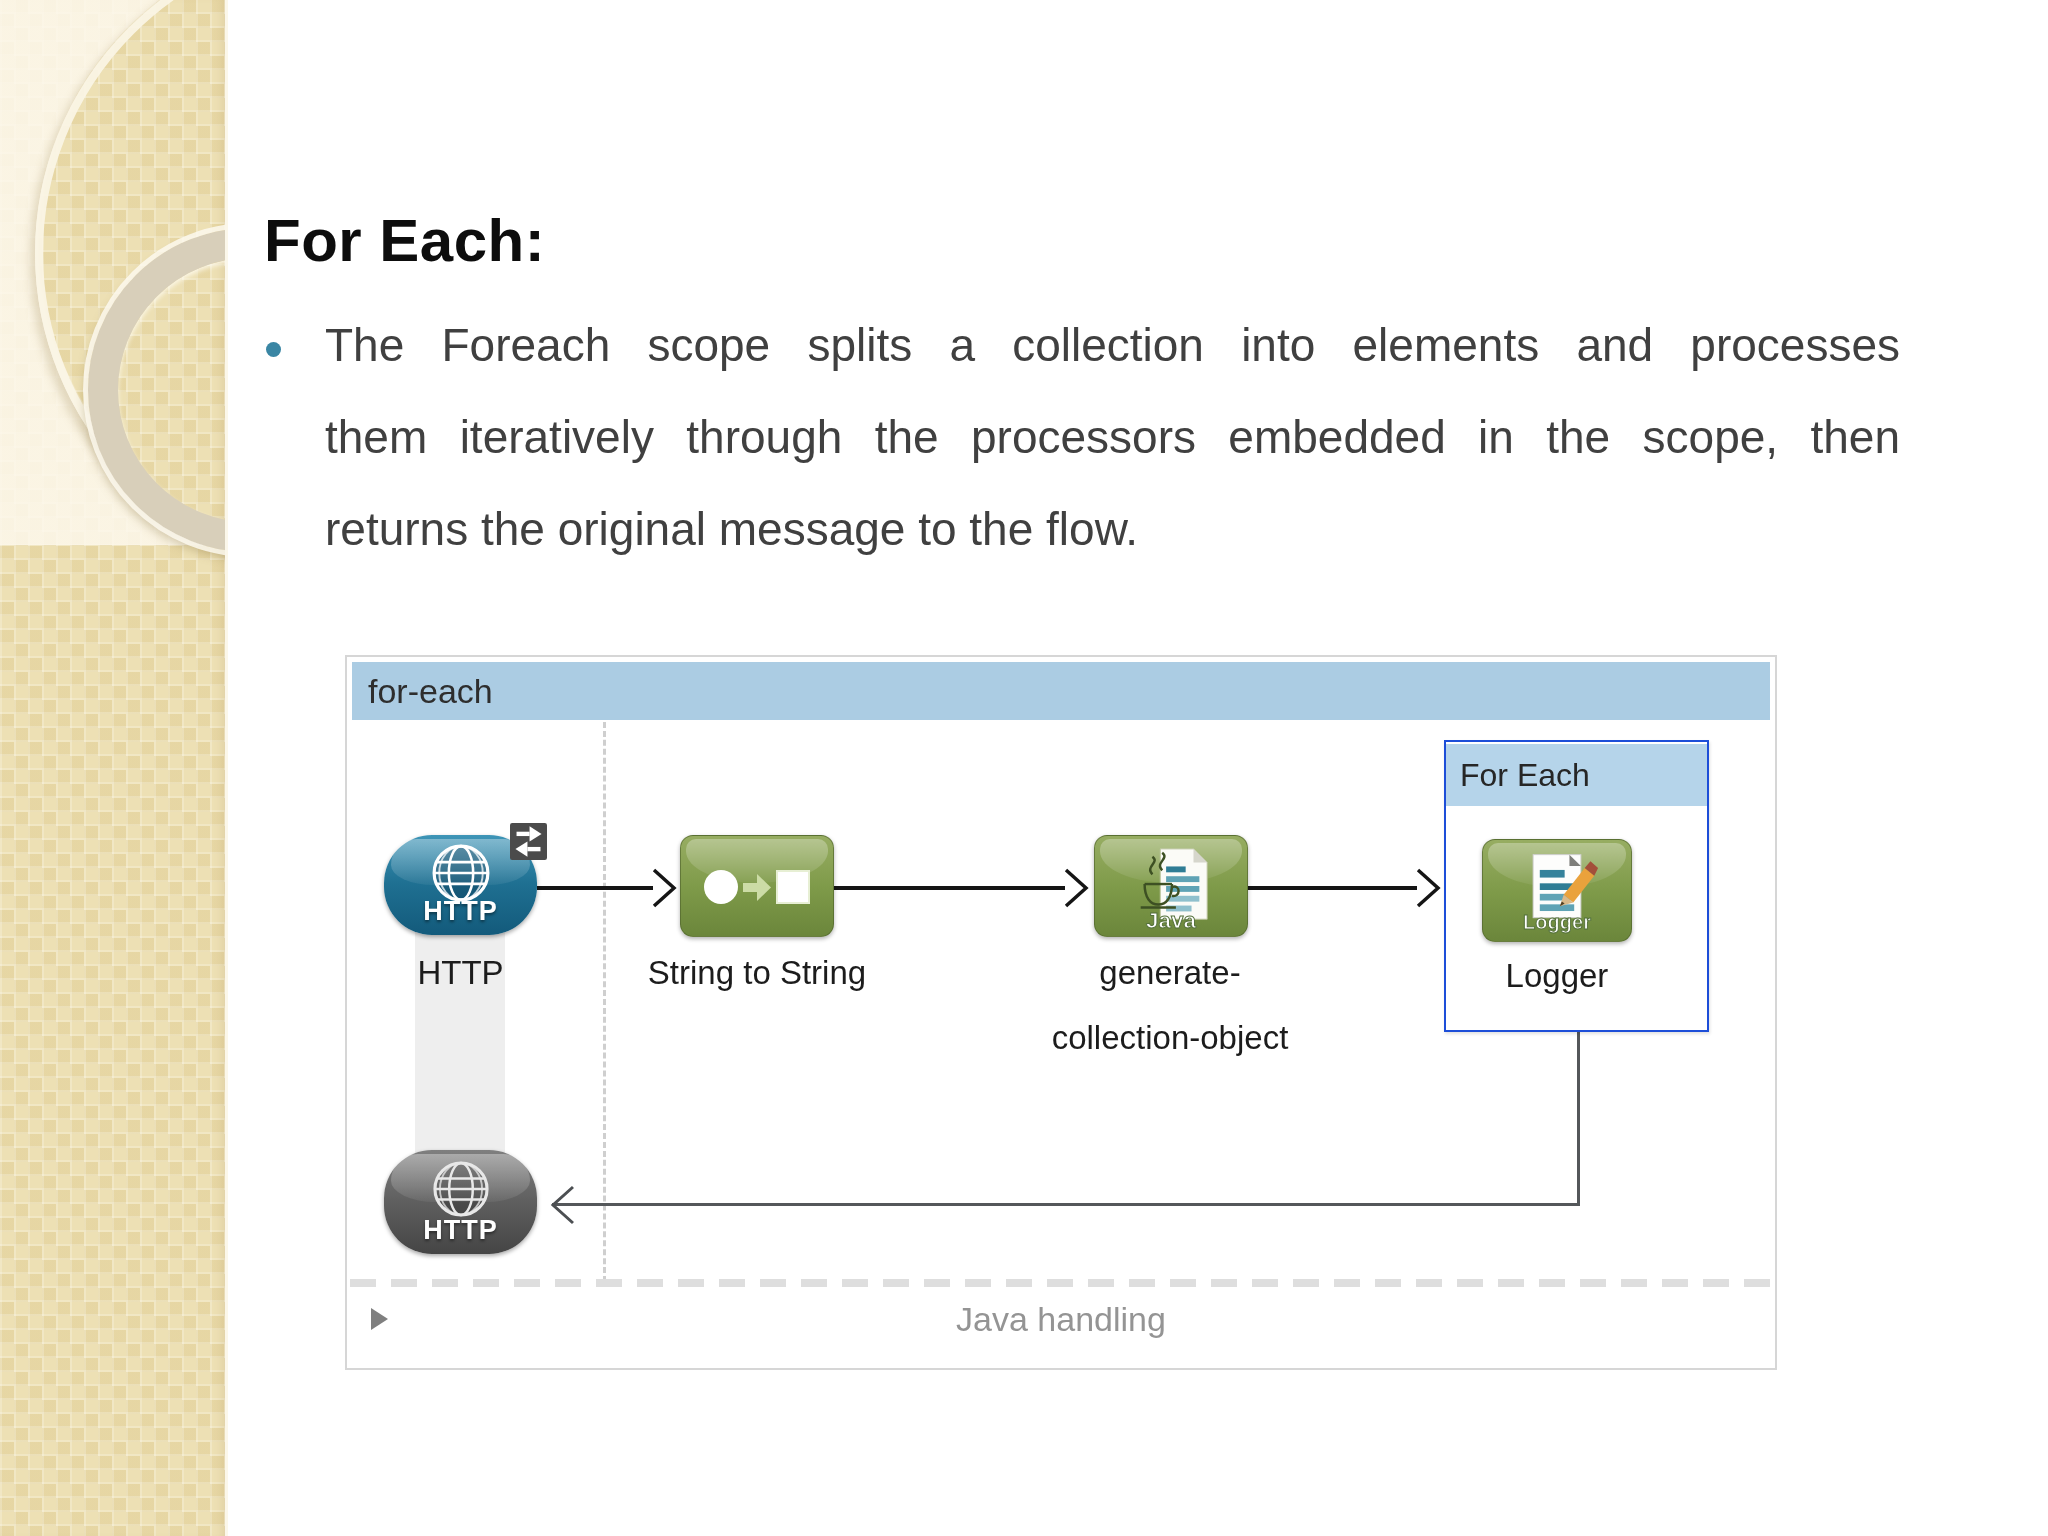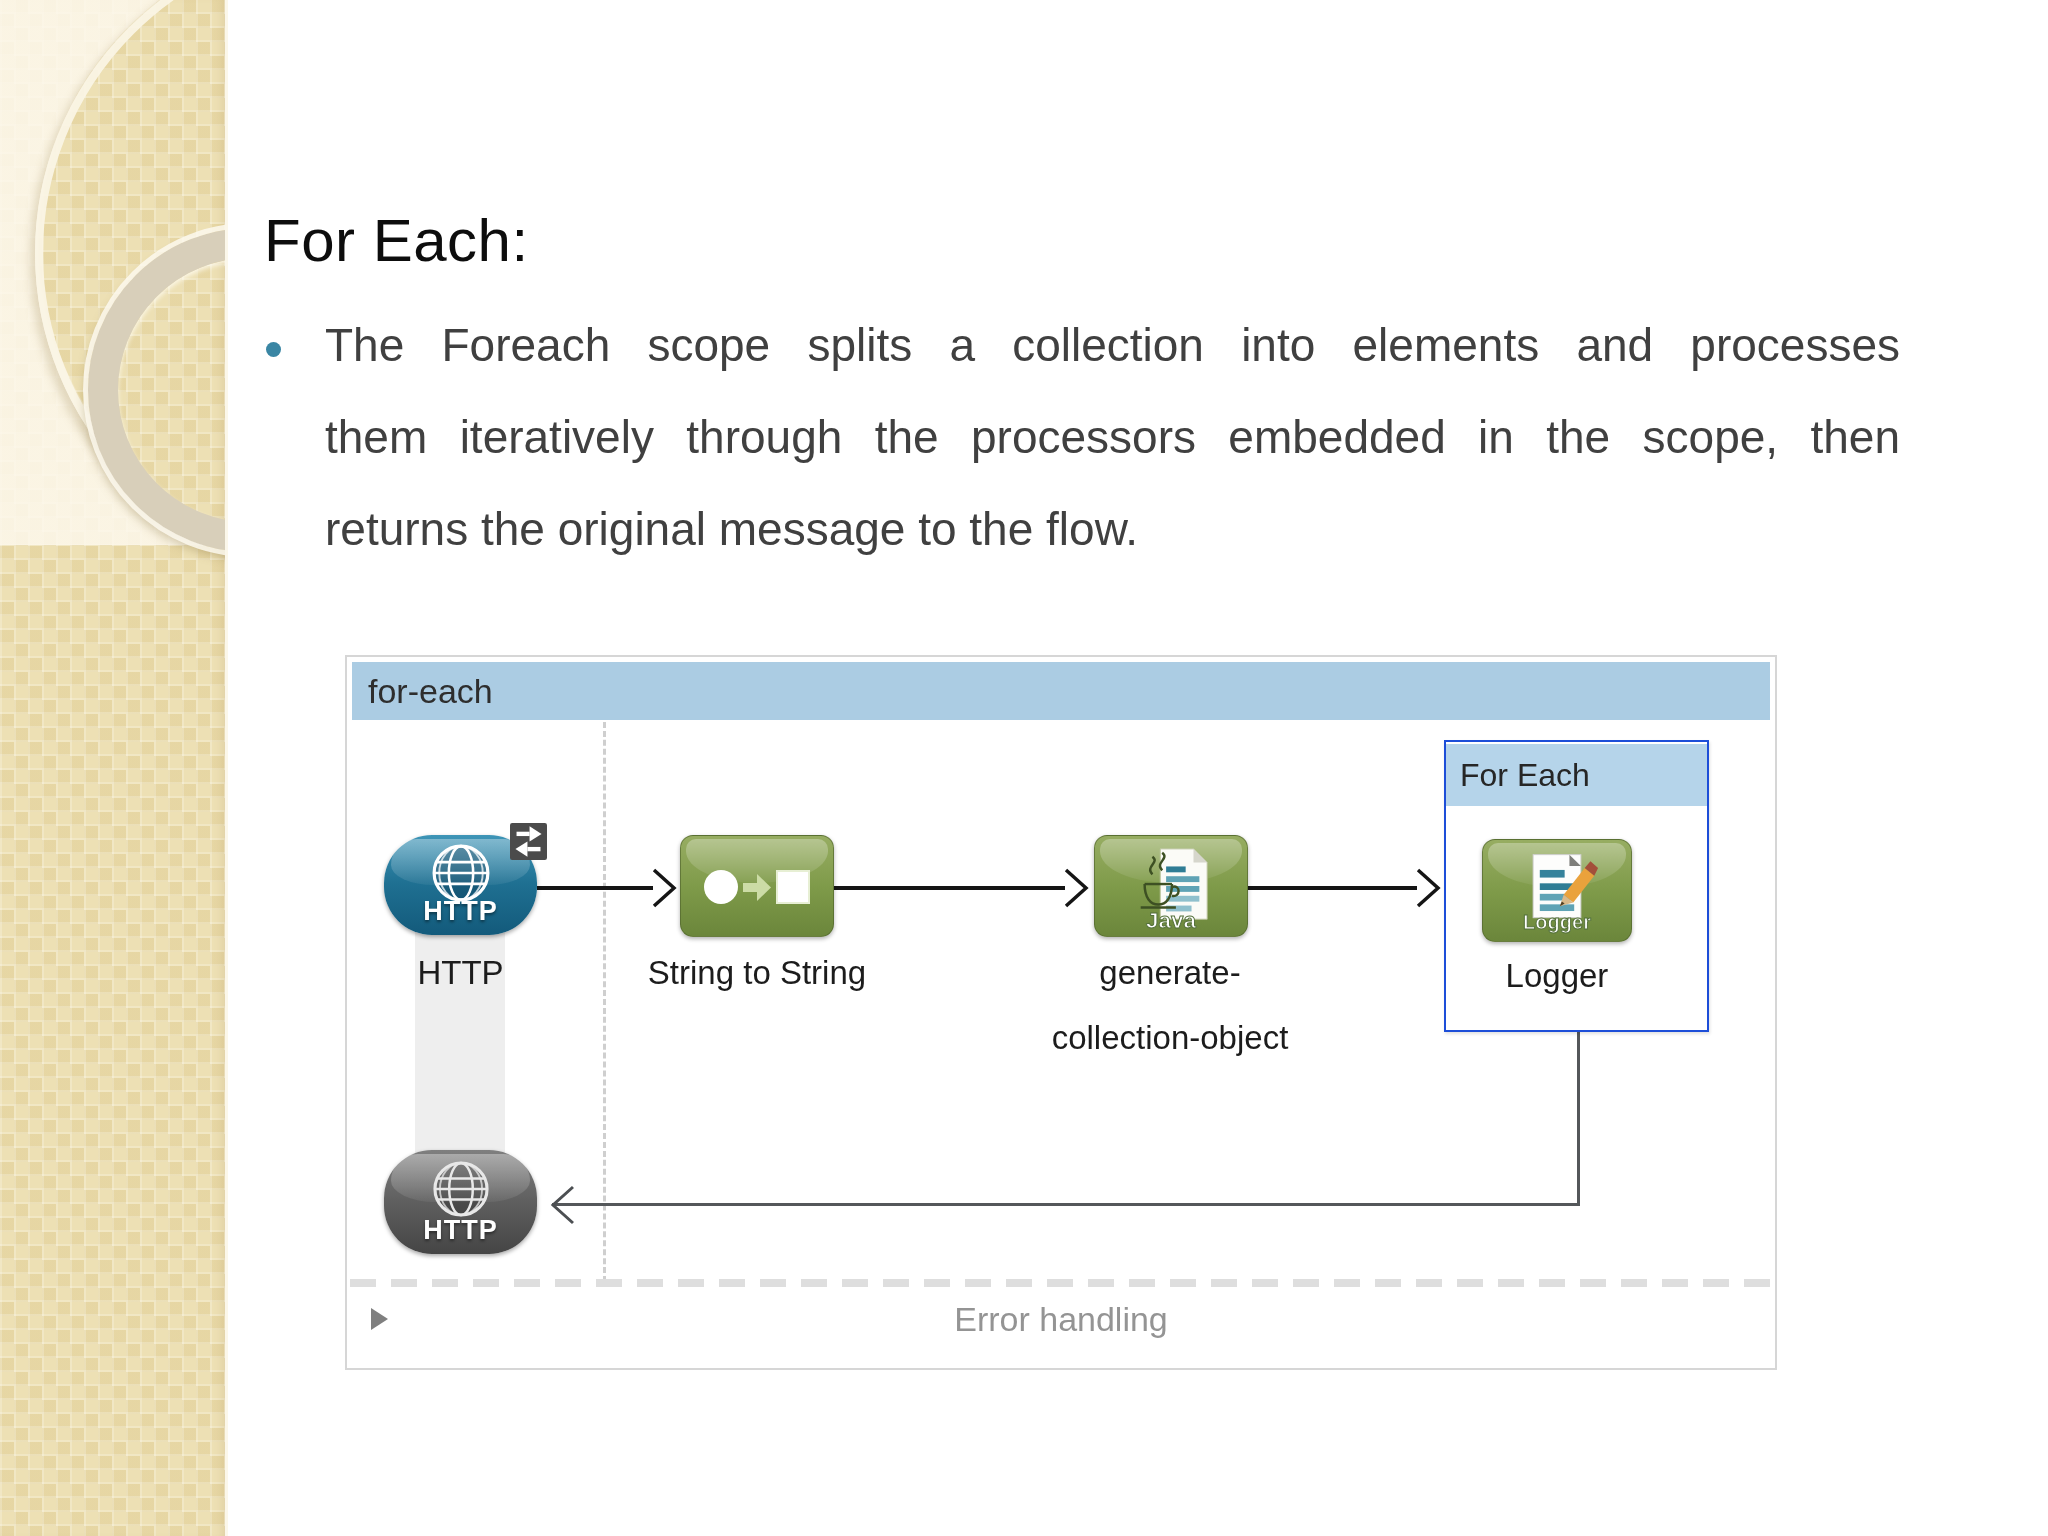--- a/index.html
+++ b/index.html
@@ -18,21 +18,21 @@
     box-shadow:inset -8px 0 10px -6px rgba(160,130,70,.18);}
   .corner-light{position:absolute;left:0;top:0;width:225px;height:545px;
     background:radial-gradient(circle 310px at 345px 245px, rgba(0,0,0,0) 0 305px, rgba(253,248,236,.85) 308px);}
   .ring-thin{position:absolute;left:35px;top:-65px;width:620px;height:620px;border-radius:50%;
     border:8px solid rgba(250,244,229,.95);box-shadow:-5px 6px 9px rgba(160,140,90,.28);}
   .ring-thick{position:absolute;left:88px;top:228px;width:264px;height:264px;border-radius:50%;
     border:30px solid var(--sidebar-ring);outline:5px solid rgba(253,249,238,.85);
     box-shadow:-4px 7px 10px rgba(140,120,70,.35), inset 0 3px 5px rgba(255,252,242,.8);}
 
   
-  #slide-title{position:absolute;left:264px;top:206px;font-size:60px;font-weight:normal;color:#0d0d0d;
+  #slide-title{position:absolute;left:264px;top:206px;font-size:60px;font-weight:bold;color:#0d0d0d;
     letter-spacing:.5px;white-space:nowrap;}
   .bullet-dot{position:absolute;left:266px;top:342px;width:15px;height:15px;border-radius:50%;
     background:var(--bullet-teal);}
   .body-line{position:absolute;left:325px;width:1575px;font-size:46px;color:#404040;line-height:50px;white-space:nowrap;}
   .body-line.justified{white-space:normal;text-align:justify;text-align-last:justify;}
   #body-line-1{top:320px;} #body-line-2{top:412px;} #body-line-3{top:504px;}
 
   
   #diagram{position:absolute;left:345px;top:655px;width:1428px;height:711px;background:#fff;
     border:2px solid #d6d6d6;}
@@ -228,15 +228,15 @@
           <line x1="10" y1="33" x2="90" y2="33" stroke="#e8e8e8" stroke-width="4"></line>
           <line x1="8" y1="50" x2="92" y2="50" stroke="#e8e8e8" stroke-width="4"></line>
           <line x1="10" y1="67" x2="90" y2="67" stroke="#e8e8e8" stroke-width="4"></line>
         </svg>
         <div class="icon-word">HTTP</div>
       </div>
     </div>
 
     <div class="hdash-sep"></div>
     <div id="error-triangle"></div>
-    <div id="error-label">Error handling</div>
+    <div id="error-label">Java handling</div>
   </div>
 </div>
 
 </body></html>

